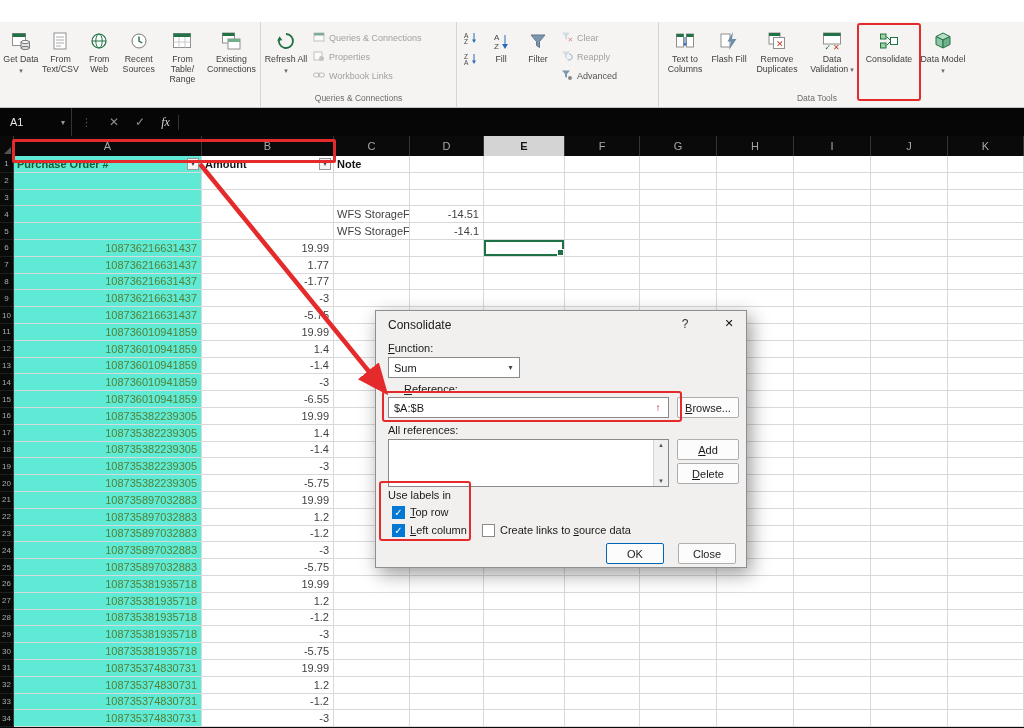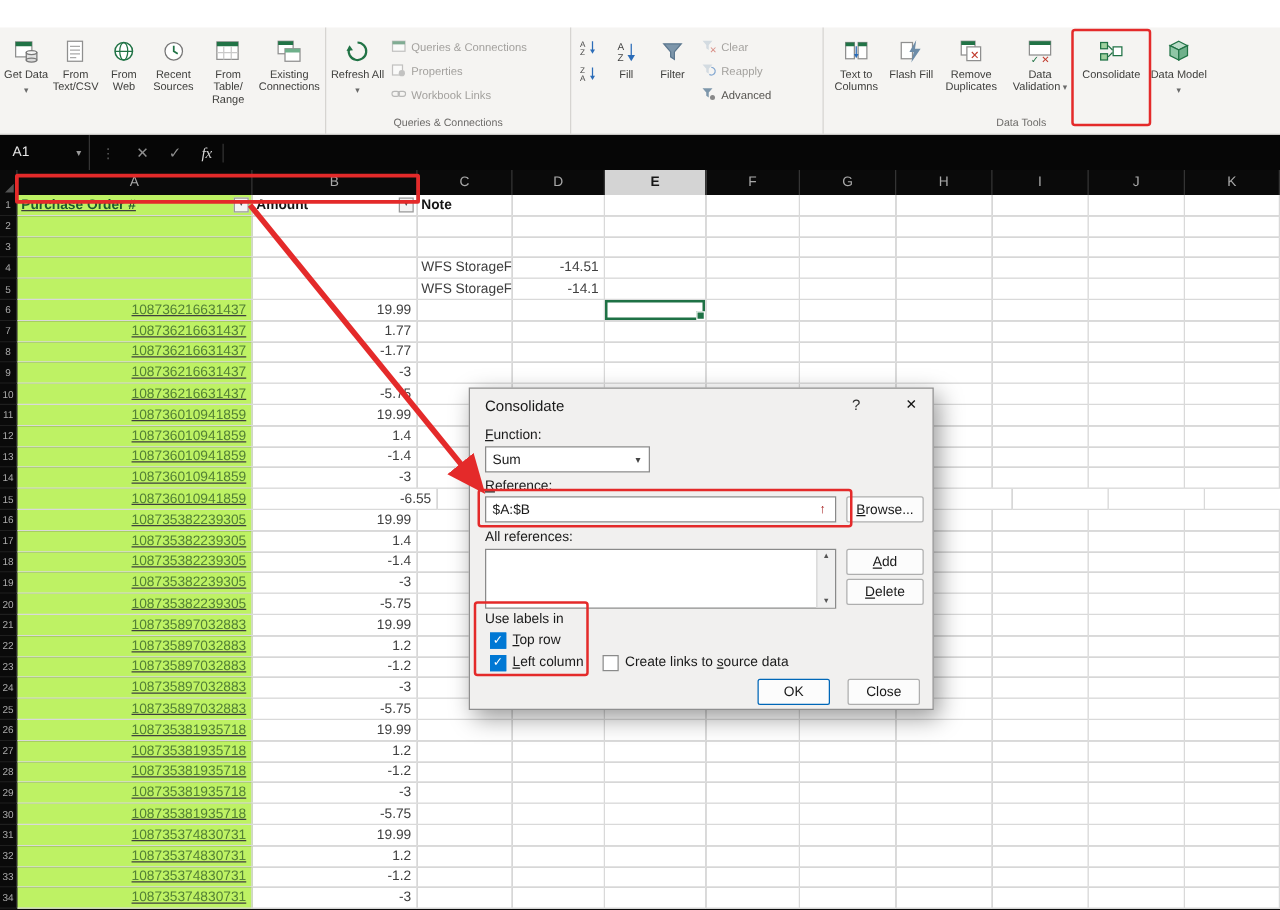--- a/index.html
+++ b/index.html
@@ -42,21 +42,21 @@
   .corner{width:14px;height:100%;border-right:1px solid #383838;position:relative;flex:0 0 14px;}
   .corner::after{content:"";position:absolute;right:2px;bottom:2px;border-left:7px solid transparent;border-bottom:7px solid #555;}
   .colhdr-cell{height:100%;display:flex;align-items:center;justify-content:center;color:#a8a8a8;font-size:11px;border-right:1px solid #343434;flex:0 0 auto;}
   .colhdr-cell.sel{background:#d4d4d4;color:#161616;font-weight:bold;}
 
   
   .grid{position:absolute;top:156px;left:0;width:1024px;height:572px;overflow:hidden;background:#0a0a0a;z-index:2;}
   .grid-row{display:flex;height:16.8px;}
   .row-hdr{flex:0 0 14px;width:14px;background:#0a0a0a;color:#ababab;font-size:8px;display:flex;align-items:center;justify-content:center;border-right:1px solid #383838;border-bottom:1px solid #1f1f1f;}
   .cell{background:#fff;border-right:1px solid #d9d9d9;border-bottom:1px solid #d9d9d9;font-size:11px;color:#3f3f3f;display:flex;align-items:center;position:relative;overflow:hidden;white-space:nowrap;padding-left:3px;flex:0 0 auto;}
-  .cell.colA{background:#bef264;text-decoration:underline;}
+  .cell.colA{background:#5eead4;}
   .cell.colA .cv{color:#538135;}
   .cell.num{justify-content:flex-end;padding-right:4px;padding-left:0;}
   .cell.h1 .cv{font-weight:bold;color:#141414;}
   .cell.h1.colA .cv{color:#1c5a2e;}
   .cell.h1{padding-right:16px;}
   .filter-btn{position:absolute;right:2px;top:50%;transform:translateY(-50%);width:12px;height:12px;background:#f4f4f4;border:1px solid #9a9a9a;font-size:7px;line-height:10px;text-align:center;color:#444;}
   .cell.selcell{box-shadow:inset 0 0 0 2px #1e7145;}
   .cell.selcell::after{content:"";position:absolute;right:0;bottom:0;width:5px;height:5px;background:#1e7145;border:1px solid #fff;}
 
   
@@ -615,21 +615,21 @@
         <div class="cell colH" style="width: 77px;"></div>
         <div class="cell colI" style="width: 77px;"></div>
         <div class="cell colJ" style="width: 77px;"></div>
         <div class="cell colK" style="width: 76px;"></div>
       </div>
       <div class="grid-row">
         <div class="row-hdr">15</div>
         <div class="cell colA num" style="width: 188px;">
           <span class="cv">108736010941859</span>
         </div>
-        <div class="cell colB num" style="width: 148px;">
+        <div class="cell colB num" style="width: 132px;">
           <span class="cv">-6.55</span>
         </div>
         <div class="cell colC" style="width: 76px;"></div>
         <div class="cell colD" style="width: 74px;"></div>
         <div class="cell colE" style="width: 81px;"></div>
         <div class="cell colF" style="width: 75px;"></div>
         <div class="cell colG" style="width: 77px;"></div>
         <div class="cell colH" style="width: 77px;"></div>
         <div class="cell colI" style="width: 77px;"></div>
         <div class="cell colJ" style="width: 77px;"></div>
@@ -983,21 +983,21 @@
     <div class="dlg-title">Consolidate</div>
     <div class="dlg-help">?</div>
     <div class="dlg-close">✕</div>
 
     <div class="lbl" style="left:12px;top:31px"><u>F</u>unction:</div>
     <div class="combo">
       <span>Sum</span>
       <span class="combo-btn">▾</span>
     </div>
 
-    <div class="lbl" style="left:12px;top:72px"><u>R</u>eference:</div>
+    <div class="lbl" style="left:28px;top:72px"><u>R</u>eference:</div>
     <div class="ref-input">
       <span>$A:$B</span>
       <span class="collapse-btn">↑</span>
     </div>
     <div class="dbtn" style="left:301px;top:86px;width:62px"><u>B</u>rowse...</div>
 
     <div class="lbl" style="left:12px;top:113px">All references:</div>
     <div class="listbox">
       <div class="sb">
         <span>▲</span>

